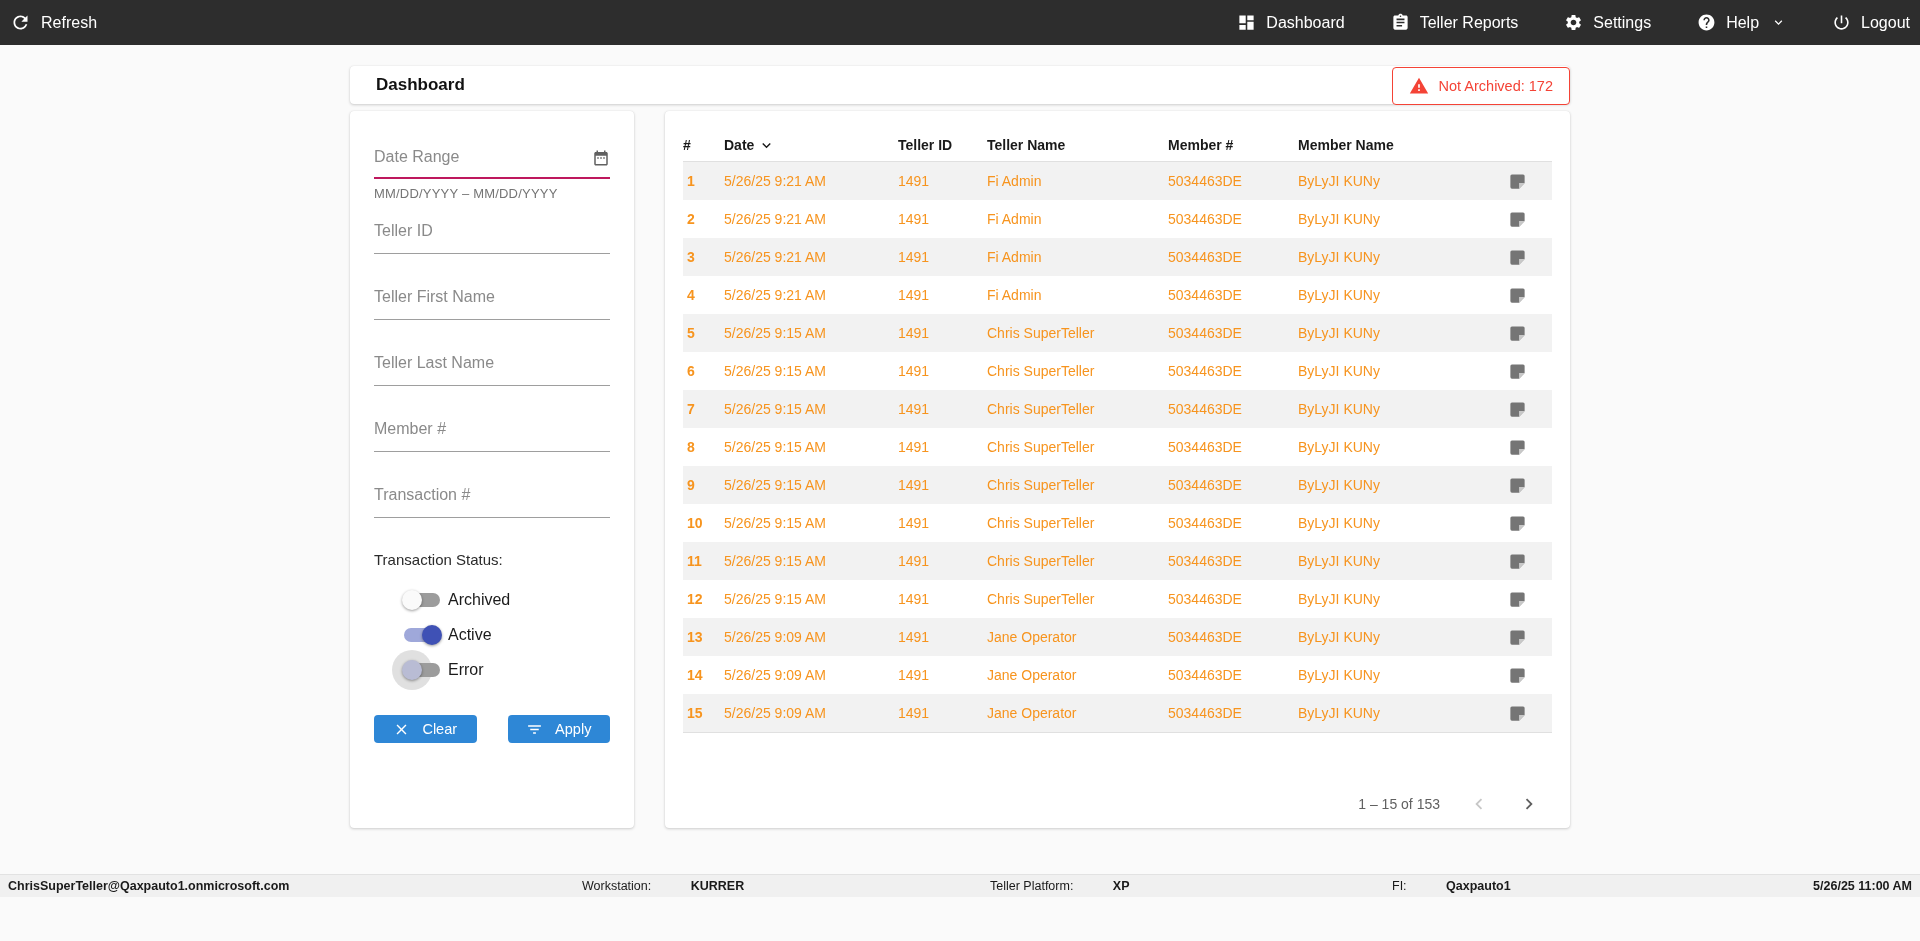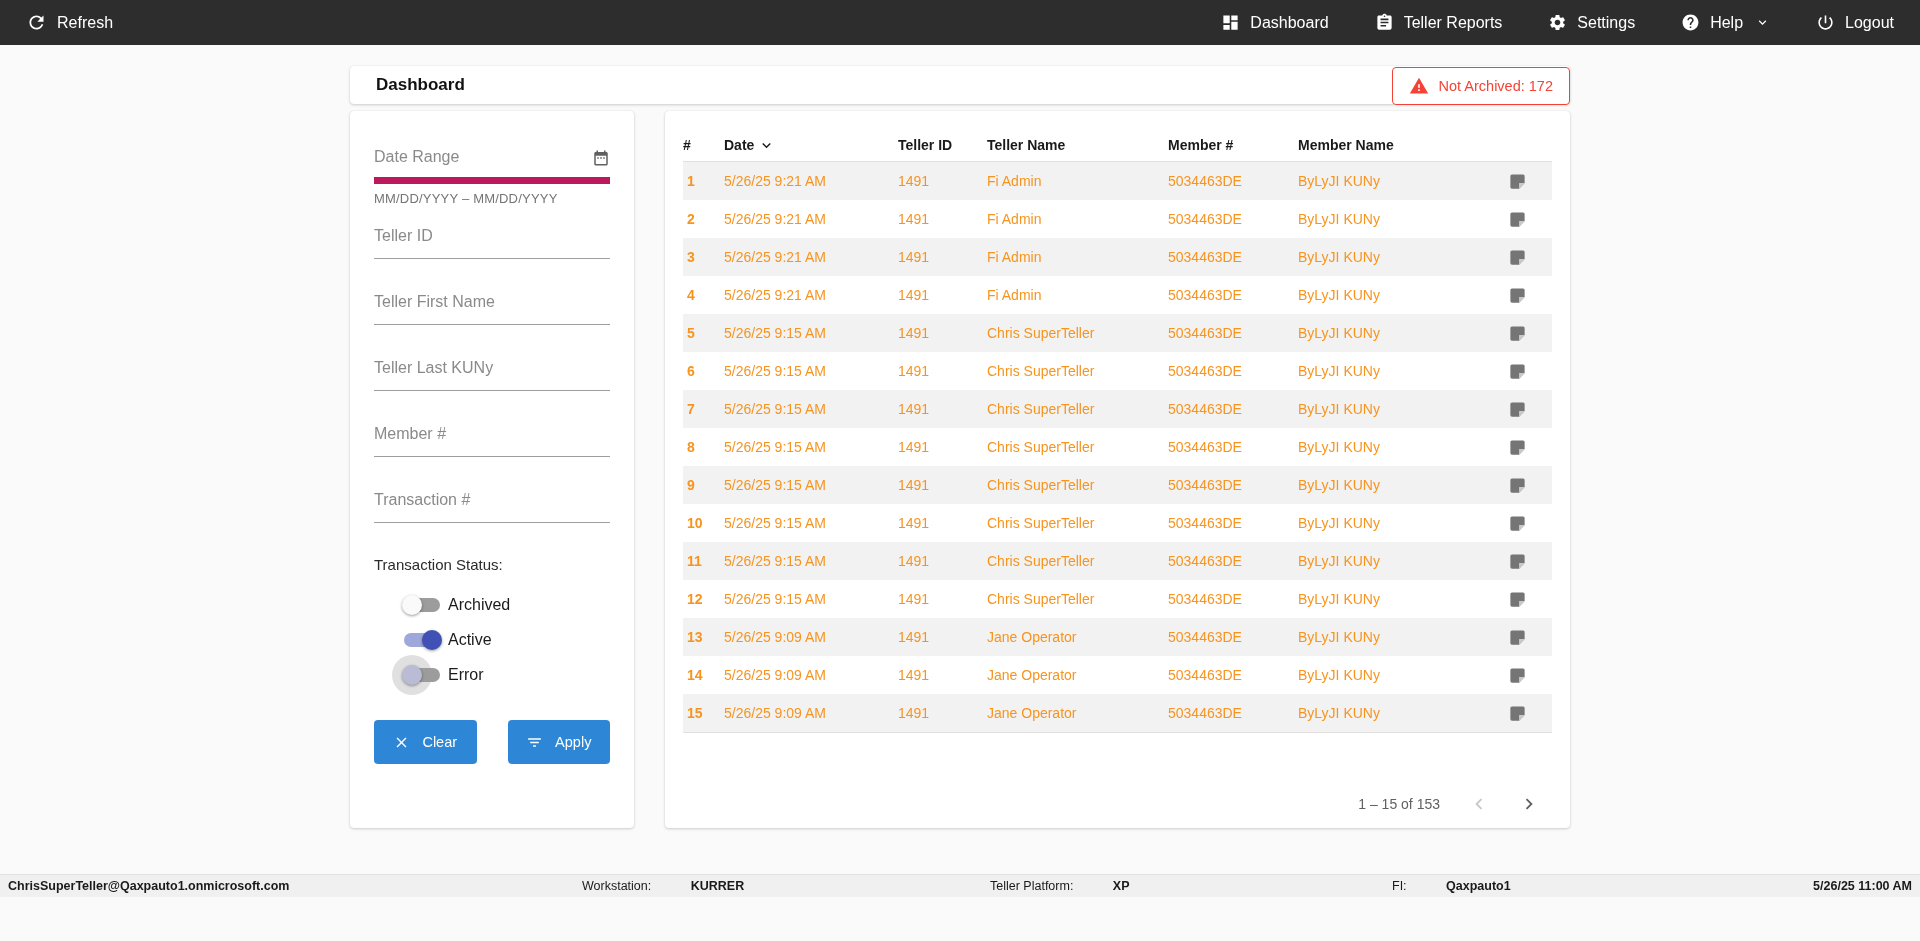--- a/index.html
+++ b/index.html
@@ -9,21 +9,21 @@
     background:#fafafa;
     position:relative;
   }
   svg { display:block; }
 
   
   .navbar {
     position:absolute; top:0; left:0; width:1920px; height:45px;
     background:var(--nav-bg,#2d2d2d); color:#fff;
     display:flex; align-items:center; justify-content:space-between;
-    padding:0 26px; font-size:16px;
+    padding:0 10px; font-size:16px;
   }
   .nav-left, .nav-right { display:flex; align-items:center; }
   .nav-item { display:flex; align-items:center; gap:10px; cursor:pointer; white-space:nowrap; }
   .nav-right .nav-item { margin-left:46px; }
   .nav-item .chev { margin-left:2px; }
 
   
   .wrapper { position:absolute; top:45px; left:350px; width:1220px; }
 
   .card {
@@ -45,21 +45,21 @@
   }
 
   .cards-row { display:flex; margin-top:7px; gap:31px; }
 
   
   .filter-card { width:284px; height:717px; padding:36px 24px 0 24px; }
   .field { position:relative; }
   .field-label { font-size:16px; color:#8a8a8a; line-height:20px; }
   .daterange .underline-row {
     display:flex; align-items:flex-end; justify-content:space-between;
-    padding-bottom:10px; border-bottom:7px solid #be185d;
+    padding-bottom:10px; border-bottom:2px solid #be185d;
   }
   .daterange .cal { color:#616161; cursor:pointer; }
   .helper { font-size:13px; color:#757575; margin-top:7px; letter-spacing:.2px; }
   .daterange { margin-bottom:20px; }
   .text-field { padding-bottom:12px; border-bottom:1px solid #9e9e9e; margin-bottom:33px; }
   .status-label { font-size:15px; color:#2b2b2b; margin-top:30px; margin-bottom:14px; }
 
   .toggle-row { display:flex; align-items:center; gap:8px; margin-left:30px; height:35px; cursor:pointer; }
   .toggle { position:relative; width:36px; height:20px; flex:0 0 auto; }
   .track { position:absolute; top:3px; left:0; width:36px; height:14px; border-radius:7px; background:#9c9c9c; }
@@ -71,21 +71,21 @@
   .toggle.on .thumb { left:18px; background:var(--indigo,#3f51b5); }
   .toggle.focused .thumb { background:#b9bcd4; }
   .toggle.focused::before {
     content:""; position:absolute; left:-12px; top:-10px; width:40px; height:40px;
     border-radius:50%; background:rgba(0,0,0,.12);
   }
   .toggle-label { font-size:16px; color:#1b1b1b; }
 
   .btn-row { display:flex; gap:31px; margin-top:28px; padding-left:0; }
   .btn {
-    width:104px; height:44px; border:none; border-radius:4px;
+    width:104px; height:28px; border:none; border-radius:4px;
     background:var(--blue,#2e87d6); color:#fff; font-size:14.5px;
     font-family:"Liberation Sans",sans-serif;
     display:flex; align-items:center; justify-content:center; gap:12px; cursor:pointer;
   }
 
   
   .table-card { width:905px; height:717px; padding:18px 18px 0 18px; position:relative; }
   .grid-row {
     display:grid;
     grid-template-columns:41px 174px 89px 181px 130px 188px 66px;
@@ -215,21 +215,21 @@
         <div class="helper">MM/DD/YYYY – MM/DD/YYYY</div>
       </div>
 
       <div class="field text-field">
         <span class="field-label">Teller ID</span>
       </div>
       <div class="field text-field">
         <span class="field-label">Teller First Name</span>
       </div>
       <div class="field text-field">
-        <span class="field-label">Teller Last KUNy</span>
+        <span class="field-label">Teller Last Name</span>
       </div>
       <div class="field text-field">
         <span class="field-label">Member #</span>
       </div>
       <div class="field text-field">
         <span class="field-label">Transaction #</span>
       </div>
 
       <div class="status-label">Transaction Status:</div>
 

